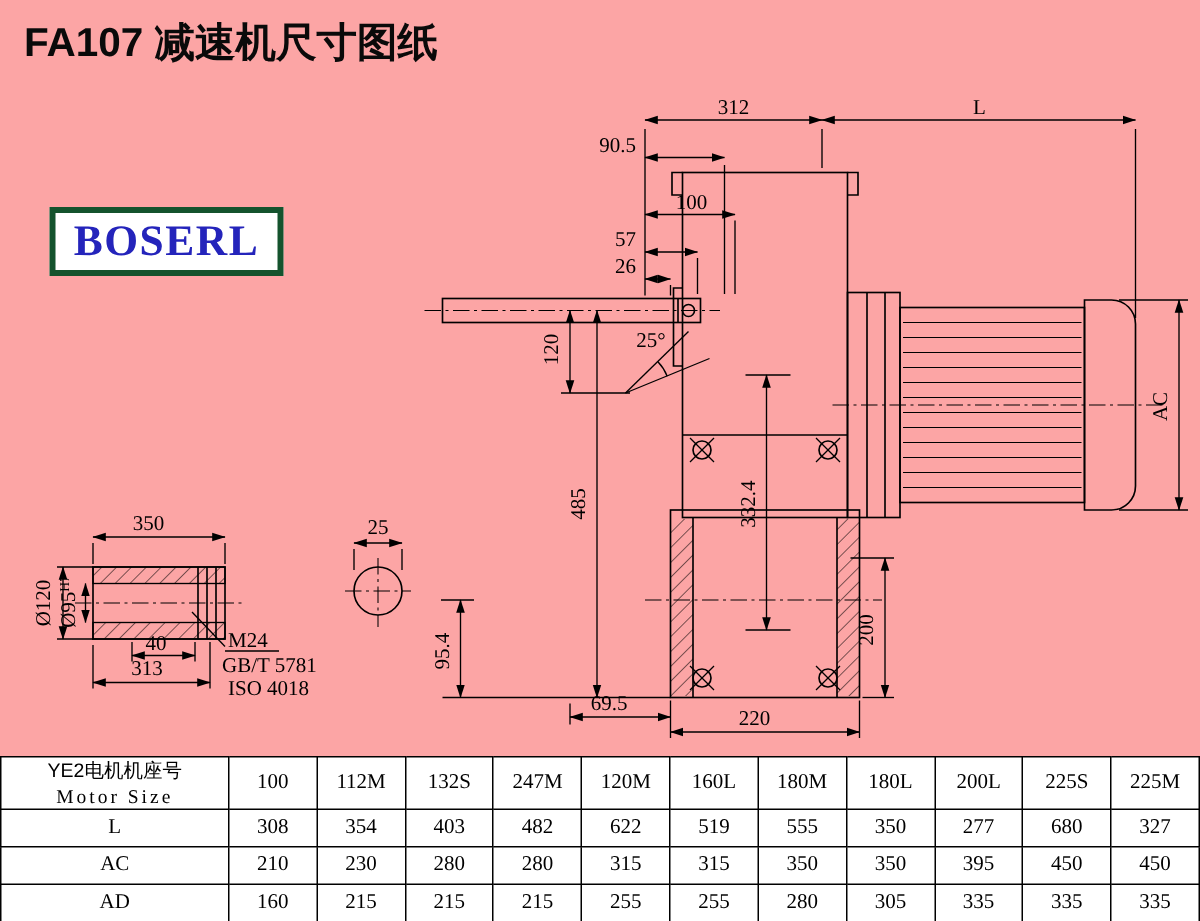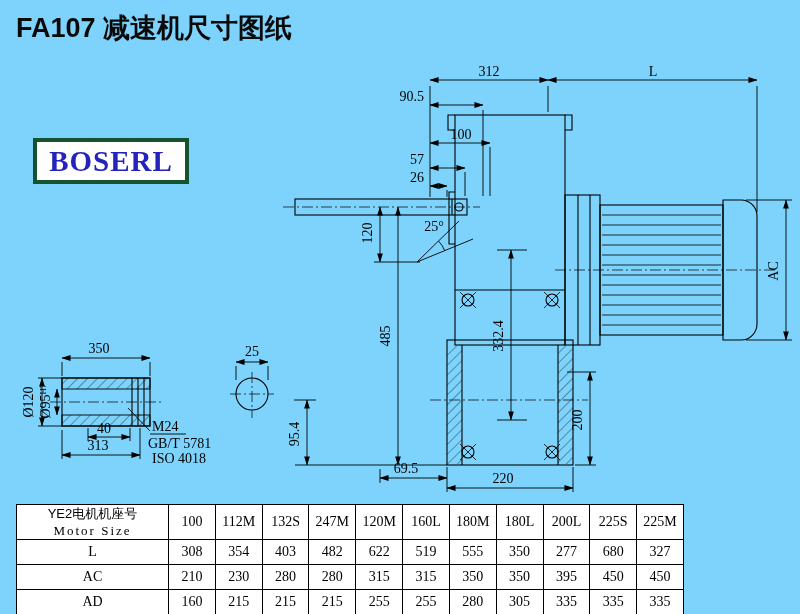--- a/index.html
+++ b/index.html
@@ -1,29 +1,29 @@
 <!DOCTYPE html>
 <html><head>
 <meta charset="utf-8">
 <style>
   html,body { margin:0; padding:0; background:#fff; }
-  .screen { position:relative; width:800px; height:614px; background:#7dd3fc; overflow:hidden;
+  .screen { position:relative; width:800px; height:614px; background:#fca5a5; overflow:hidden;
             font-family:"Liberation Sans", sans-serif; }
   .title { position:absolute; left:16px; top:10px; font-size:27px; font-weight:bold; color:#0a0a0a; }
   .logo  { position:absolute; left:33px; top:138px; width:148px; height:38px; border:4px solid #14532d;
            display:flex; align-items:center; justify-content:center; background:#fff;
            font-family:"Liberation Serif", serif; font-weight:bold; font-size:29px; color:#2424bb;
            letter-spacing:1px; }
   svg.drawing { position:absolute; left:0; top:0; }
   svg text { font-family:"Liberation Serif", serif; font-size:14px; fill:#000; stroke:none; }
   .ln line, .ln rect, .ln path, .ln circle { stroke:#000; stroke-width:1.1; fill:none; }
   .dims line, .dims path, .dims polyline { stroke:#000; stroke-width:0.9; fill:none; }
   .cl line { stroke:#000; stroke-width:0.7; stroke-dasharray:11 3 2 3; }
-  .dimtable { position:absolute; left:0; top:504px; width:668px; border-collapse:collapse;
-              table-layout:fixed; background:#fff;margin-left:16px; }
+  .dimtable { position:absolute; left:0; top:504px; width:800px; border-collapse:collapse;
+              table-layout:fixed; background:#fff; }
   .dimtable th, .dimtable td { border:1px solid #000; text-align:center; vertical-align:middle;
               font-weight:normal; font-size:14px; font-family:"Liberation Serif", serif;
               padding:0; overflow:hidden; white-space:nowrap; }
   .dimtable tr.hrow { height:34px; }
   .dimtable tr.drow { height:25px; }
   .hdr-cn { font-size:13px; font-family:"Liberation Sans", sans-serif; }
   .hdr-en { font-size:13px; letter-spacing:2px; }
 </style>
 </head>
 <body>

